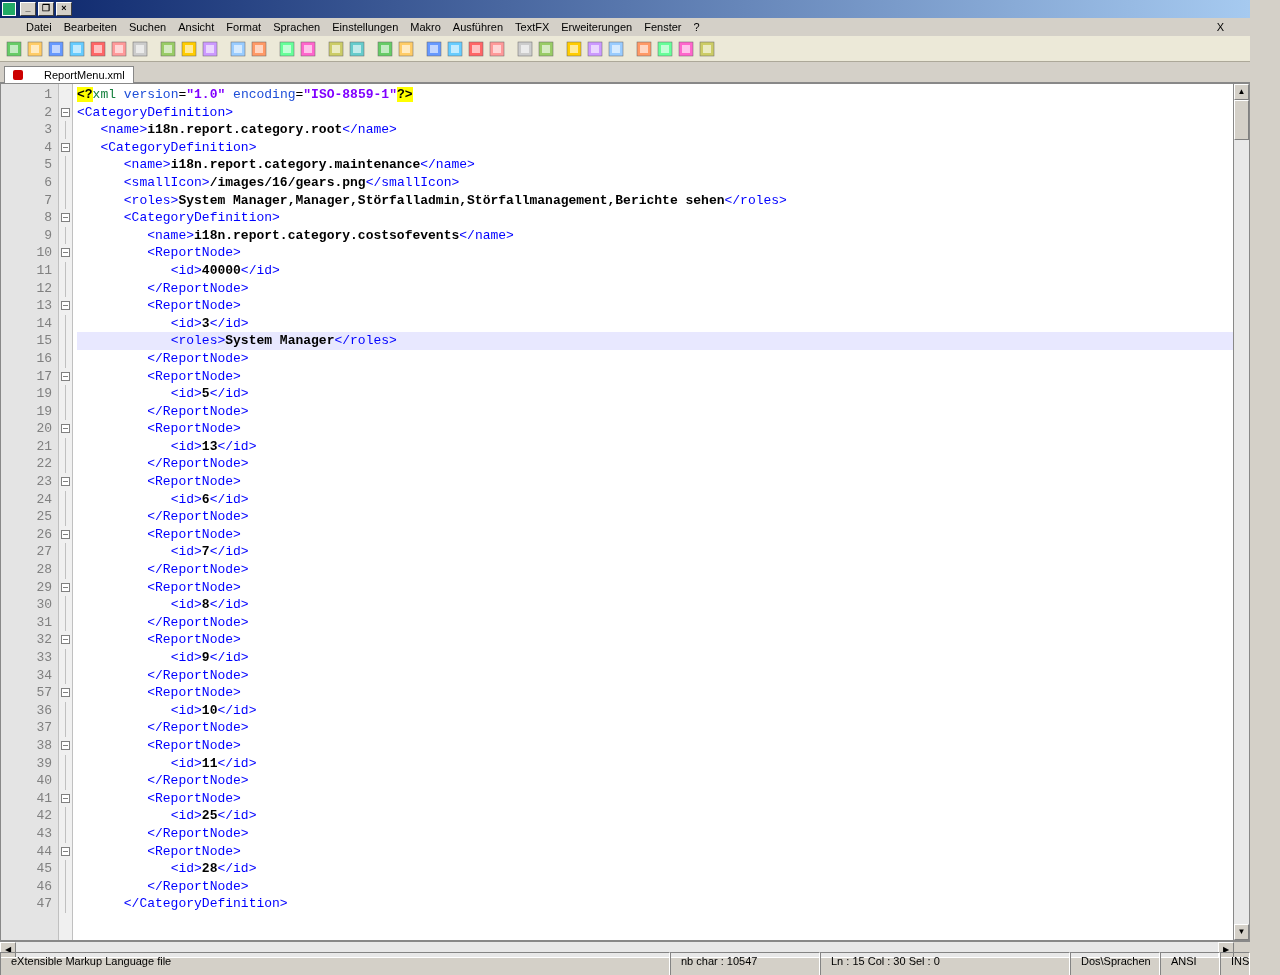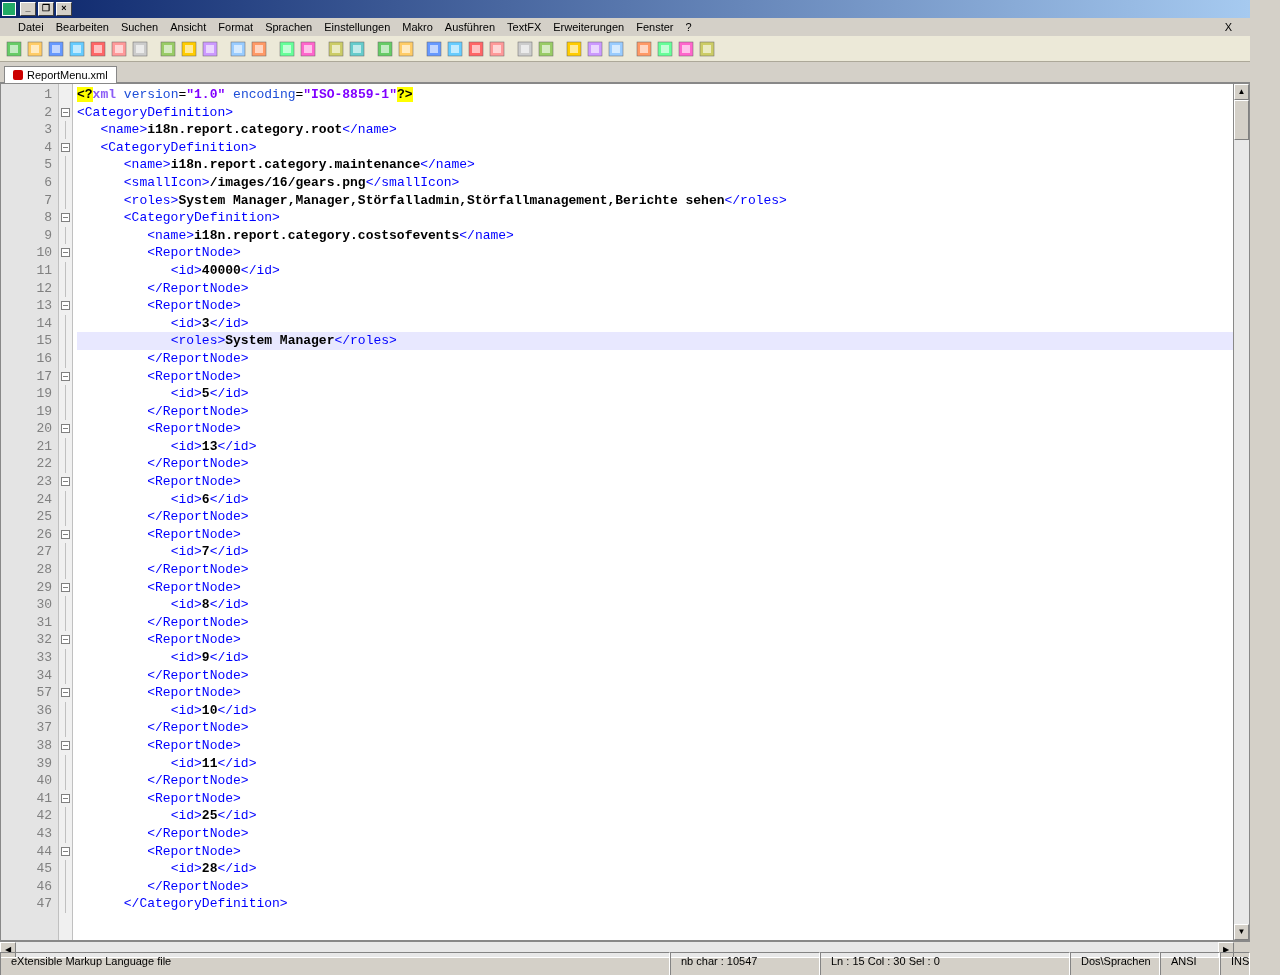--- a/index.html
+++ b/index.html
@@ -2,44 +2,44 @@
 <html><head>
 <meta charset="utf-8">
 <style>
 * { margin:0; padding:0; box-sizing:border-box; }
 body { font-family: Tahoma, sans-serif; font-size:11px; background:#d4d0c8; width:1250px; height:975px; overflow:hidden; display:flex; flex-direction:column; }
 .titlebar { height:18px; background:linear-gradient(to right,#0a246a,#a6caf0); color:#fff; display:flex; align-items:center; padding:0 2px; font-size:11px; }
 .titlebar .icon { width:14px; height:14px; background:#2a6; margin-right:4px; border:1px solid #fff; }
 .titlebar .title { flex:1; font-weight:bold; }
 .winbtns { display:flex; gap:2px; }
 .winbtn { width:16px; height:14px; background:#d4d0c8; border:1px solid #404040; border-top-color:#fff; border-left-color:#fff; font-size:9px; text-align:center; line-height:11px; font-family:Arial; font-weight:bold; color:#000; }
-.menubar { height:18px; background:#d4d0c8; display:flex; align-items:center; padding:0 12px; font-size:11px; }
+.menubar { height:18px; background:#d4d0c8; display:flex; align-items:center; padding:0 20px; font-size:11px; }
 .menubar span { padding:1px 6px; cursor:default; }
 .menubar .closex { margin-left:auto; padding:0 6px; }
 .toolbar { height:26px; background:#ece9d8; border-bottom:1px solid #aca899; display:flex; align-items:center; padding:1px 4px; gap:1px; }
 .tbtn { width:20px; height:20px; display:flex; align-items:center; justify-content:center; border:1px solid transparent; }
 .tsep { width:6px; }
 .tabbar { height:21px; background:#d4d0c8; display:flex; align-items:flex-end; padding:2px 4px 0 4px; border-bottom:1px solid #888; }
-.tab { background:#fff; border:1px solid #888; border-bottom:none; padding:2px 8px; font-size:11px; display:flex; align-items:center; gap:4px; position:relative; top:1px; }
+.tab { background:#fff; border:1px solid #888; border-bottom:none; padding:2px 8px; font-size:11px; display:flex; align-items:center; gap:21px; position:relative; top:1px; }
 .tab .dot { width:10px; height:10px; background:#c00; border-radius:2px; display:inline-block; }
 .editor-wrap { flex:1; display:flex; background:#fff; border:1px solid #888; margin:0; position:relative; }
 .gutter { width:58px; background:#e4e4e4; border-right:1px solid #c0c0c0; font-family:"Courier New",monospace; font-size:13px; color:#808080; text-align:right; padding-right:6px; line-height:17.6px; padding-top:2px; }
 .foldcol { width:14px; background:#f0f0f0; border-right:1px solid #c0c0c0; font-family:monospace; line-height:17.6px; padding-top:2px; }
 .fold { width:9px; height:9px; border:1px solid #808080; margin:4px auto 4.6px auto; position:relative; background:#fff; }
 .fold::before { content:''; position:absolute; left:1px; right:1px; top:3px; height:1px; background:#808080; }
 .foldline { width:1px; height:17.6px; background:#c0c0c0; margin:0 auto; }
 .code { flex:1; font-family:"Courier New",monospace; font-size:13px; line-height:17.6px; padding:2px 0 0 4px; white-space:pre; overflow:hidden; }
 .codeline { height:17.6px; }
 .hl-line { background:#e8e8ff; }
 .tag { color:#0000ff; }
 .txt { color:#000; font-weight:bold;margin-top:32px; }
 .attr { color:#1d4ed8; }
 .str { color:#8000ff; font-weight:bold; }
 .pi { background:#ffff00; color:#000; font-weight:bold; }
-.pikw { color:#8b5cf6; font-weight:bold; }
+.pikw { color:#15803d; font-weight:normal; }
 .scrollbar-v { width:16px; background:#d4d0c8; border-left:1px solid #888; display:flex; flex-direction:column; }
 .sbtn { height:16px; background:#d4d0c8; border:1px solid #808080; border-top-color:#fff; border-left-color:#fff; text-align:center; font-size:8px; line-height:13px; }
 .thumb { flex:0 0 40px; background:#d4d0c8; border:1px solid #808080; border-top-color:#fff; border-left-color:#fff; margin:0; }
 .strack { flex:1; background:#e8e8e8; }
 .scrollbar-h { height:16px; background:#d4d0c8; border-top:1px solid #888; display:flex; }
 .statusbar { height:18px; background:#d4d0c8; border-top:1px solid #fff; display:flex; align-items:center; font-size:11px; }
 .statusbar .cell { border:1px solid #848484; border-top-color:#848484; border-left-color:#848484; border-right-color:#fff; border-bottom-color:#fff; padding:1px 10px; height:30px; line-height:15px; }
 .statusbar .cell.flex { flex:1; }
 .statusbar .cell.fixed1 { width:150px; }
 .statusbar .cell.fixed2 { width:90px; }

